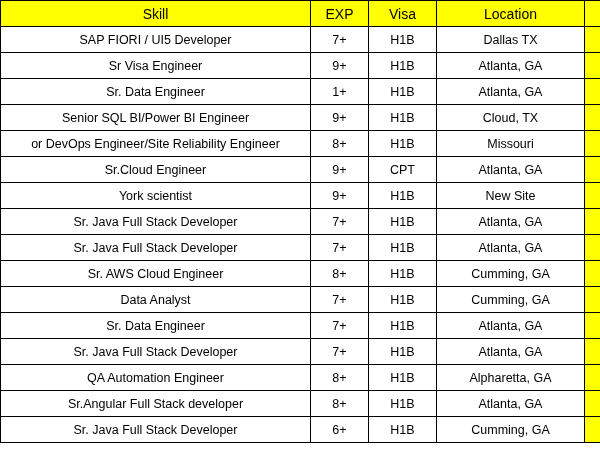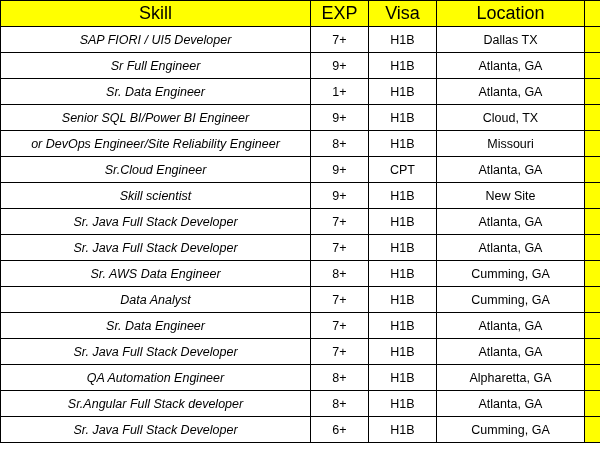--- a/index.html
+++ b/index.html
@@ -30,30 +30,30 @@
     padding: 0 2px;
     text-align: center;
     vertical-align: middle;
     overflow: hidden;
     white-space: nowrap;
     font-weight: normal;
   }
   thead th {
     background: #ffff00;
     font-weight: bold;
-    font-size: 18px;
+    font-size: 14px;
     height: 24px;
   }
   
   col.c-skill { width: 310px; }
   col.c-exp   { width: 58px; }
   col.c-visa  { width: 68px; }
   col.c-loc   { width: 148px; }
   col.c-extra { width: 36px; }
-  td.skill-cell { text-align: center; font-style: italic; }
+  td.skill-cell { text-align: center; }
   .extra-cell { background: #ffff00; border-left: 1px solid #000; }
   thead th.extra-head { background: #ffff00; }
 </style>
 </head>
 <body>
 
 <div id="sheet">
   <table class="grid">
     <colgroup>
       <col class="c-skill">
@@ -73,21 +73,21 @@
     </thead>
     <tbody id="tbody">
         <tr>
           <td class="skill-cell">SAP FIORI / UI5 Developer</td>
           <td>7+</td>
           <td>H1B</td>
           <td>Dallas TX</td>
           <td class="extra-cell"></td>
         </tr>
         <tr>
-          <td class="skill-cell">Sr Full Engineer</td>
+          <td class="skill-cell">Sr Visa Engineer</td>
           <td>9+</td>
           <td>H1B</td>
           <td>Atlanta, GA</td>
           <td class="extra-cell"></td>
         </tr>
         <tr>
           <td class="skill-cell">Sr. Data Engineer</td>
           <td>1+</td>
           <td>H1B</td>
           <td>Atlanta, GA</td>
@@ -108,42 +108,42 @@
           <td class="extra-cell"></td>
         </tr>
         <tr>
           <td class="skill-cell">Sr.Cloud Engineer</td>
           <td>9+</td>
           <td>CPT</td>
           <td>Atlanta, GA</td>
           <td class="extra-cell"></td>
         </tr>
         <tr>
-          <td class="skill-cell">Skill scientist</td>
+          <td class="skill-cell">York scientist</td>
           <td>9+</td>
           <td>H1B</td>
           <td>New Site</td>
           <td class="extra-cell"></td>
         </tr>
         <tr>
           <td class="skill-cell">Sr. Java Full Stack Developer</td>
           <td>7+</td>
           <td>H1B</td>
           <td>Atlanta, GA</td>
           <td class="extra-cell"></td>
         </tr>
         <tr>
           <td class="skill-cell">Sr. Java Full Stack Developer</td>
           <td>7+</td>
           <td>H1B</td>
           <td>Atlanta, GA</td>
           <td class="extra-cell"></td>
         </tr>
         <tr>
-          <td class="skill-cell">Sr. AWS Data Engineer</td>
+          <td class="skill-cell">Sr. AWS Cloud Engineer</td>
           <td>8+</td>
           <td>H1B</td>
           <td>Cumming, GA</td>
           <td class="extra-cell"></td>
         </tr>
         <tr>
           <td class="skill-cell">Data  Analyst</td>
           <td>7+</td>
           <td>H1B</td>
           <td>Cumming, GA</td>

